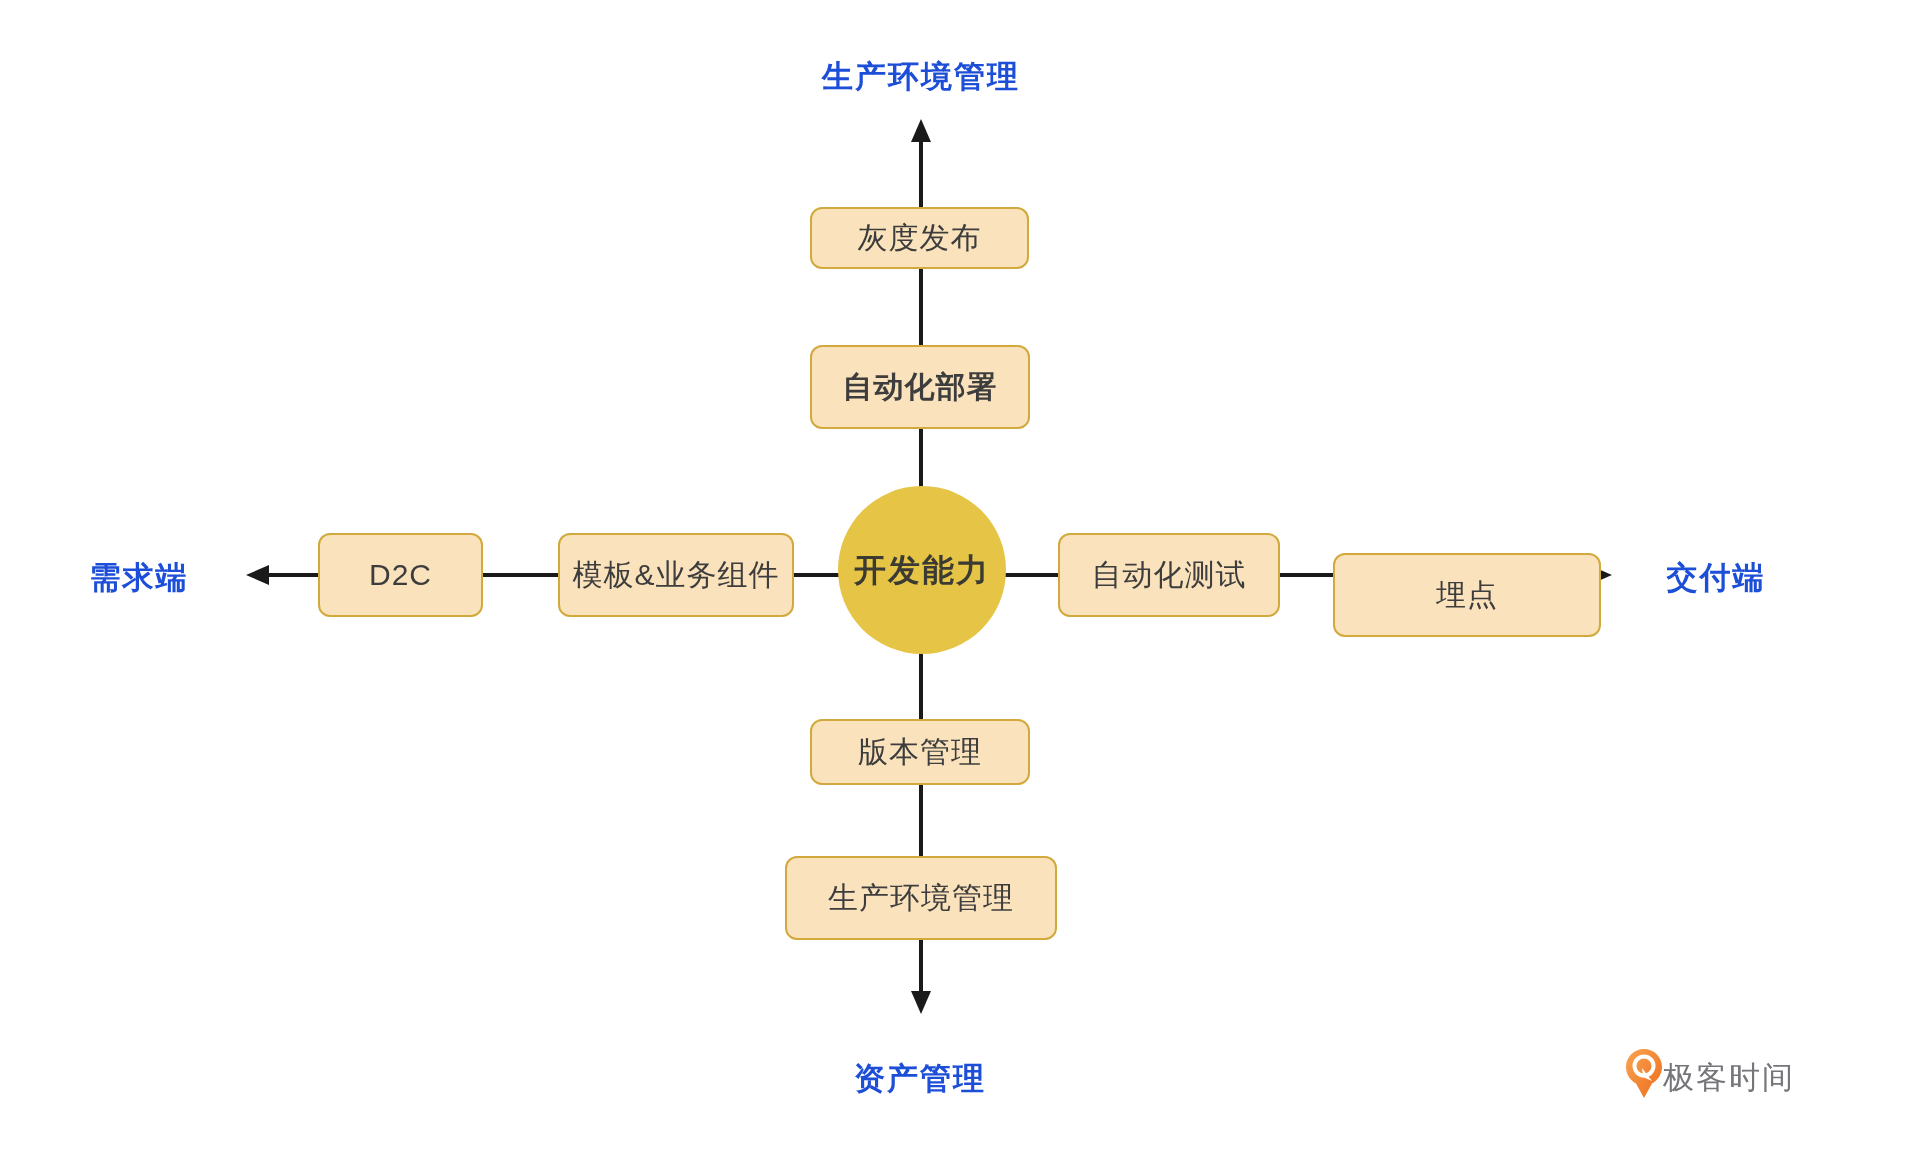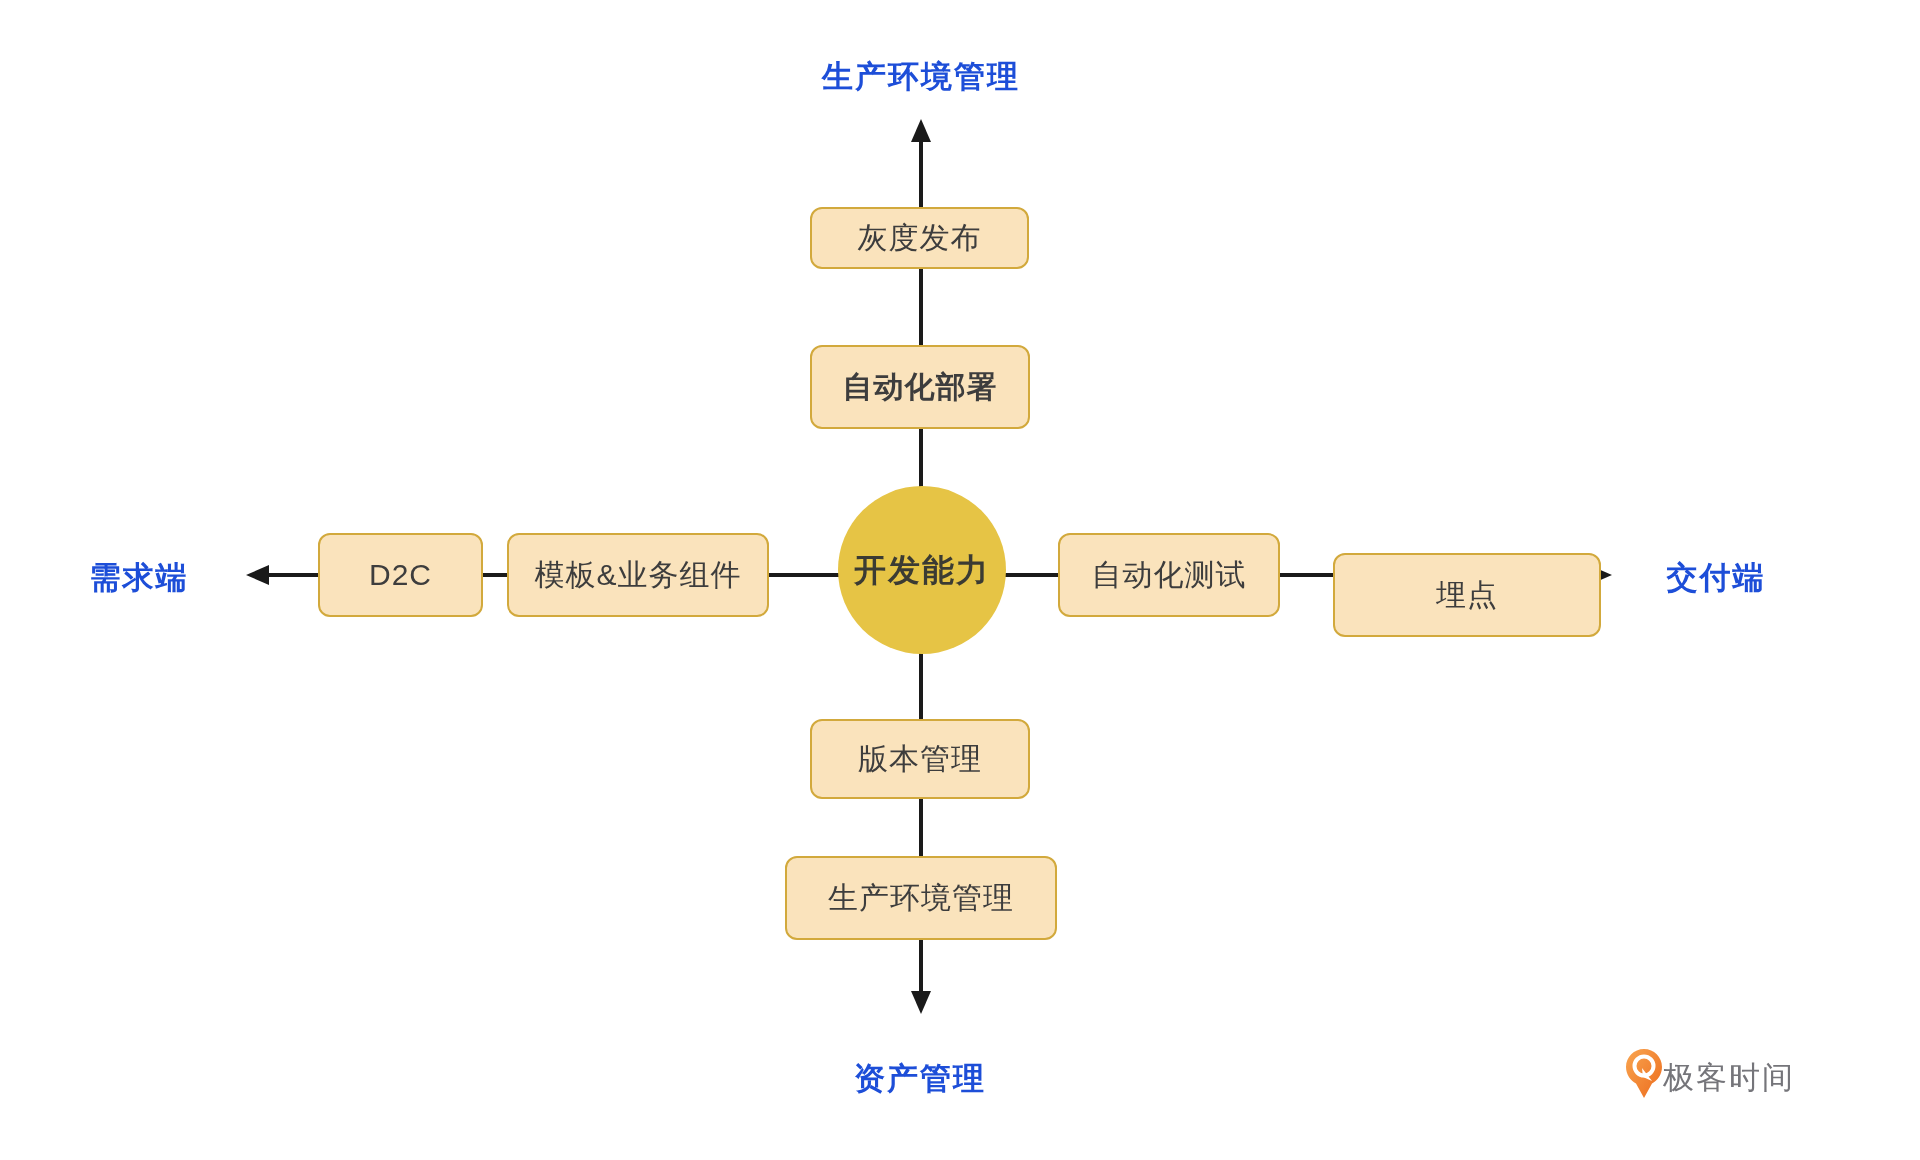--- a/index.html
+++ b/index.html
@@ -34,24 +34,24 @@
     display: flex;
     align-items: center;
     justify-content: center;
     color: #3d3d3d;
     font-size: 30px;
     letter-spacing: 1px;
   }
   .node-huidu    { left: 810px;  top: 207px; width: 219px; height: 62px; }
   .node-zidbushu { left: 810px;  top: 345px; width: 220px; height: 84px; font-weight: bold; }
   .node-d2c      { left: 318px;  top: 533px; width: 165px; height: 84px; }
-  .node-muban    { left: 507px;  top: 533px; width: 262px; height: 84px; }
+  .node-muban    { left: 558px;  top: 533px; width: 236px; height: 84px; }
   .node-ceshi    { left: 1058px; top: 533px; width: 222px; height: 84px; }
   .node-maidian  { left: 1333px; top: 533px; width: 268px; height: 84px; margin-top: 20px; }
-  .node-banben   { left: 810px;  top: 719px; width: 220px; height: 80px; }
+  .node-banben   { left: 810px;  top: 719px; width: 220px; height: 66px; }
   .node-keshihua { left: 785px;  top: 856px; width: 272px; height: 84px; }
 
   
   .center-circle {
     position: absolute;
     left: 838px; top: 486px;
     width: 168px; height: 168px;
     border-radius: 50%;
     background: #e6c445;
     display: flex;

